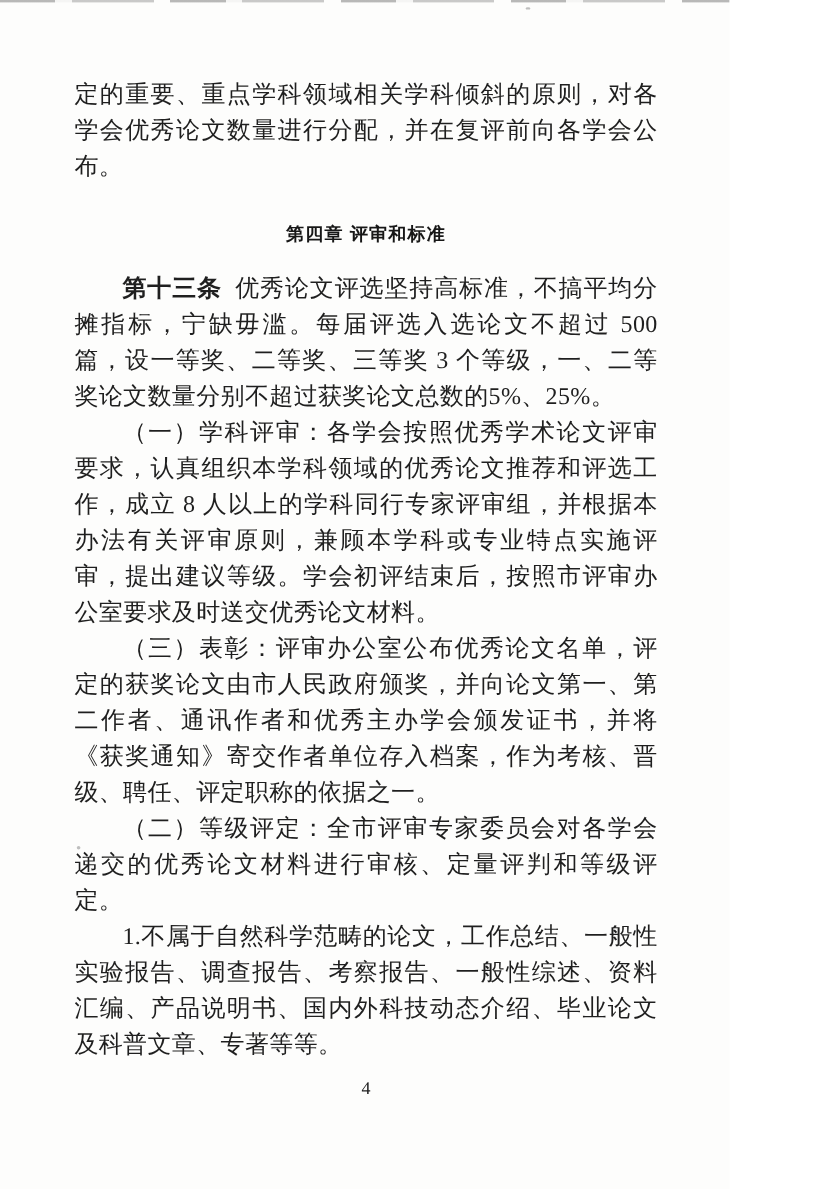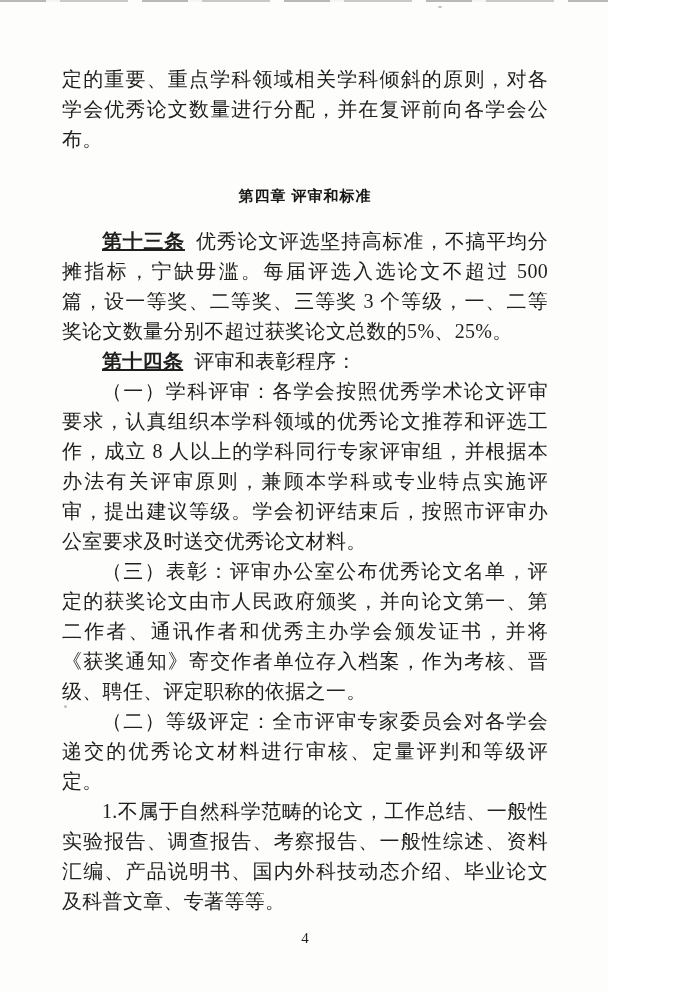--- a/index.html
+++ b/index.html
@@ -47,21 +47,20 @@
     margin: 0;
     text-align: justify;
     text-justify: inter-ideograph;
     letter-spacing: 0.3px;
   }
   p.body.indent { text-indent: 2em; }
   .lead {
     font-weight: bold;
     font-family: "Liberation Sans", "DejaVu Sans", sans-serif;
     margin-right: 0.55em;
-    text-decoration: underline;
   }
   h2.chapter {
     margin: 26px 0 14px 0;
     text-align: center;
     font-size: 15px;
     line-height: 32px;
     font-weight: bold;
     font-family: "Liberation Sans", "DejaVu Sans", sans-serif;
     letter-spacing: 1px;
     color: #171717;
@@ -86,23 +85,20 @@
   <div class="speck s4"></div>
 
   <p class="body">定的重要、重点学科领域相关学科倾斜的原则，对各学会优秀论文数量进行分配，并在复评前向各学会公布。</p>
 
   <h2 class="chapter">第四章 评审和标准</h2>
 
   <p class="body indent">
     <span class="lead">第十三条</span><span>优秀论文评选坚持高标准，不搞平均分摊指标，宁缺毋滥。每届评选入选论文不超过 500 篇，设一等奖、二等奖、三等奖 3 个等级，一、二等奖论文数量分别不超过获奖论文总数的5%、25%。</span>
   </p>
 
-  <p class="body indent">
-    <span class="lead">第十四条</span><span>评审和表彰程序：</span>
-  </p>
 
   <p class="body indent">（一）学科评审：各学会按照优秀学术论文评审要求，认真组织本学科领域的优秀论文推荐和评选工作，成立 8 人以上的学科同行专家评审组，并根据本办法有关评审原则，兼顾本学科或专业特点实施评审，提出建议等级。学会初评结束后，按照市评审办公室要求及时送交优秀论文材料。</p>
 
   <p class="body indent">（三）表彰：评审办公室公布优秀论文名单，评定的获奖论文由市人民政府颁奖，并向论文第一、第二作者、通讯作者和优秀主办学会颁发证书，并将《获奖通知》寄交作者单位存入档案，作为考核、晋级、聘任、评定职称的依据之一。</p>
 
   <p class="body indent">（二）等级评定：全市评审专家委员会对各学会递交的优秀论文材料进行审核、定量评判和等级评定。</p>
 
 
   <p class="body indent">1.不属于自然科学范畴的论文，工作总结、一般性实验报告、调查报告、考察报告、一般性综述、资料汇编、产品说明书、国内外科技动态介绍、毕业论文及科普文章、专著等等。</p>
 

